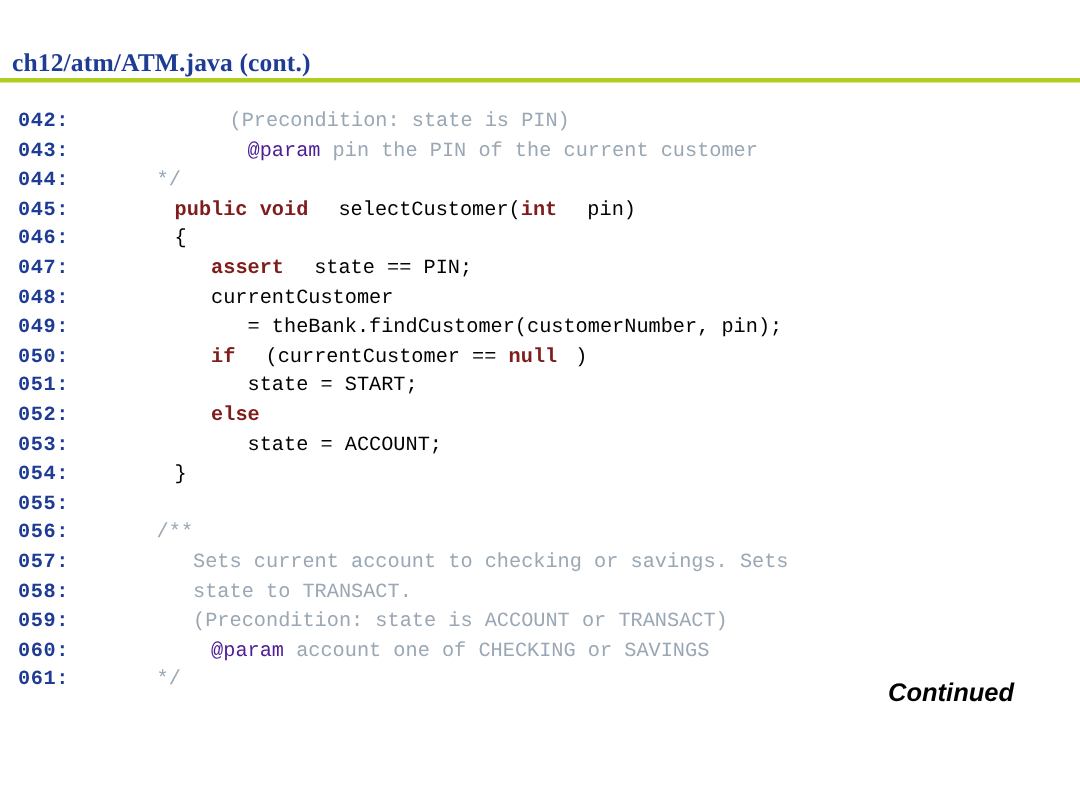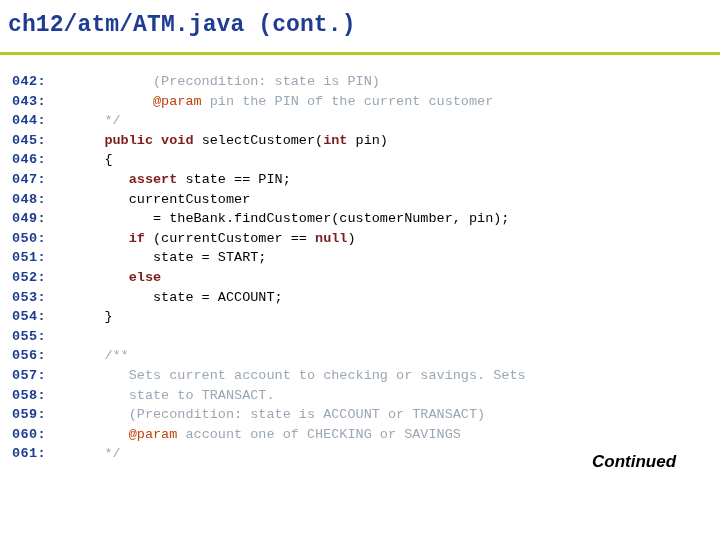--- a/index.html
+++ b/index.html
@@ -12,23 +12,23 @@
     background: #ffffff;
     font-family: "Liberation Sans", sans-serif;
     overflow: hidden;
     position: relative;
   }
 
   
   .slide-title {
     position: absolute;
     left: 8px;
-    top: 12px;
-    font-family: Liberation Mono, monospace;
-    font-size: 23px;
+    top: 32px;
+    font-family: Liberation Serif, serif;
+    font-size: 17px;
     font-weight: bold;
     color: #1f3c94;
     letter-spacing: 0.1px;
     white-space: nowrap;
   }
   .title-rule {
     position: absolute;
     left: 0;
     top: 52px;
     width: 720px;
@@ -57,24 +57,24 @@
     width: 72px;
     padding-left: 12px;
     box-sizing: border-box;
     color: #1f3c94;
     font-weight: bold;
     letter-spacing: 0.4px;
   }
   .code-text {
     display: inline;
   }
-  .tok-plain   { color: #000000; }
+  .tok-plain   { color: #000000; padding-left: 12px; }
   .tok-keyword { color: #7f1d1d; font-weight: bold; }
   .tok-comment { color: #9aa7b4; }
-  .tok-tag     { color: #c2410c; }
+  .tok-tag     { color: #4c1d95; }
 
   
   .continued {
     position: absolute;
     left: 592px;
     top: 452px;
     font-family: "Liberation Sans", sans-serif;
     font-size: 17px;
     font-weight: bold;
     font-style: italic;

